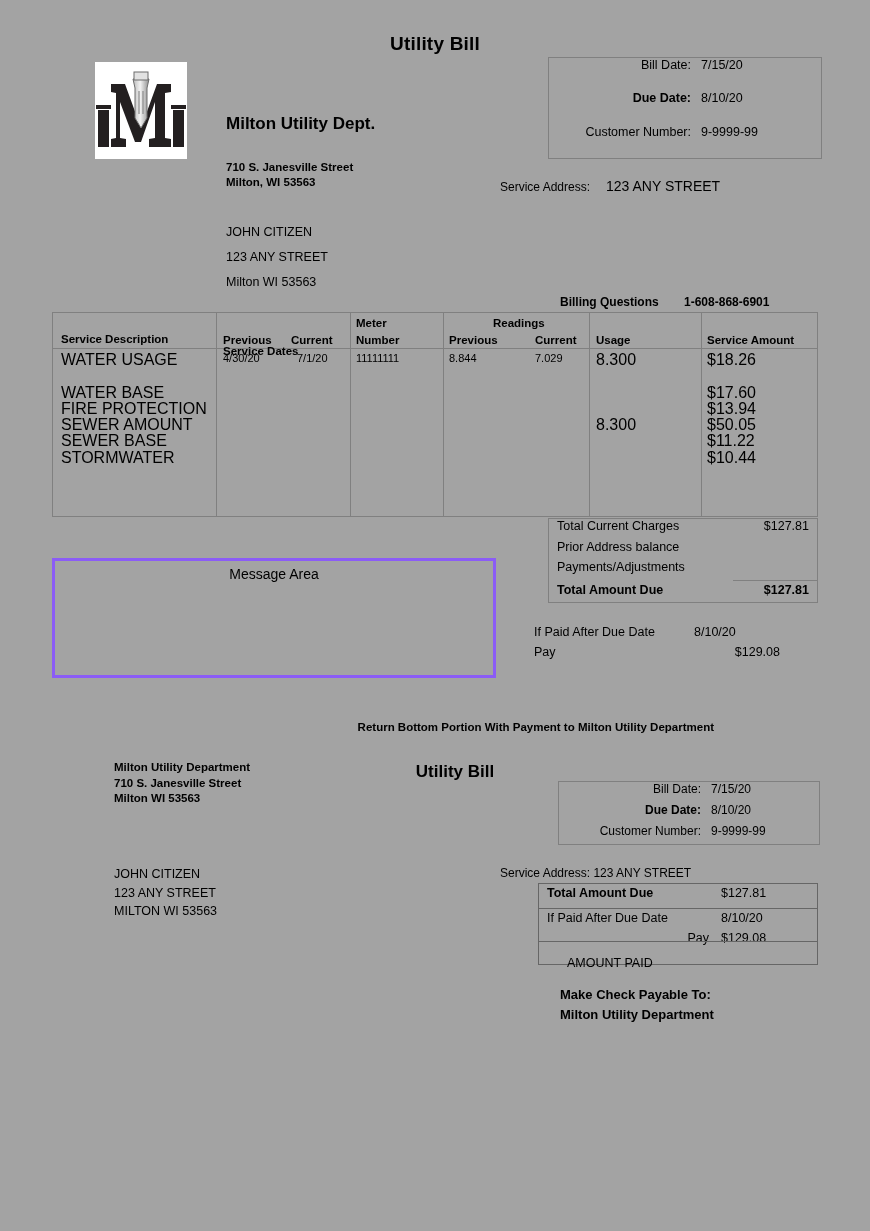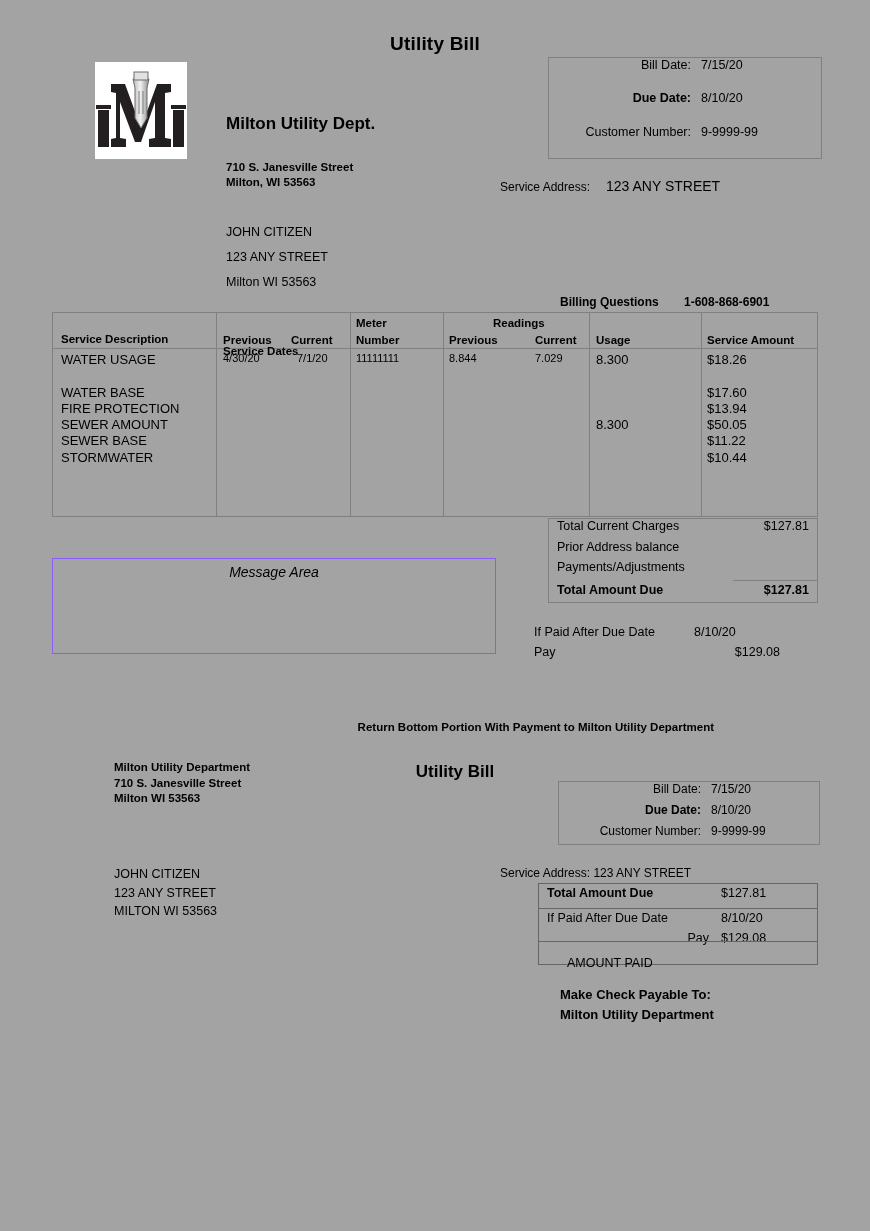--- a/index.html
+++ b/index.html
@@ -82,21 +82,21 @@
   #svc-table .vline {
     position: absolute; top: 0; bottom: 0;
     width: 1px; background: #808080;
   }
   #svc-table .hline {
     position: absolute; left: 0; right: 0; height: 1px;
     background: #808080;
   }
   .th { position: absolute; font-size: 11.5px; font-weight: bold; }
   .td { position: absolute; font-size: 11px; }
-  .tdline { line-height: 16.3px; font-size: 13px; }
+  .tdline { line-height: 16.3px; font-size: 16px; }
 
   
   #totals-box {
     left: 548px; top: 518px; width: 270px; height: 85px;
     border: 1px solid #808080; box-sizing: border-box;
   }
   #totals-box .row {
     display: flex; align-items: baseline;
     height: 20.5px; padding: 0 8px;
     box-sizing: border-box;
@@ -112,22 +112,22 @@
   #afterdue {
     left: 534px; top: 622px;
   }
   #afterdue .row { display: flex; font-size: 12.5px; line-height: 20px; }
   #afterdue .row .lbl { width: 160px; }
   #afterdue .row .val { width: 86px; }
   #afterdue .row .val.money { text-align: right; }
 
   
   #message-area {
-    left: 52px; top: 558px; width: 444px; height: 96px;
-    border: 1px solid #8b5cf6; box-sizing: border-box; font-style: italic;
+    left: 52px; top: 558px; width: 444px; height: 120px;
+    border: 3px solid #8b5cf6; box-sizing: border-box;
   }
   #message-area .hdr {
     text-align: center; font-size: 14px; margin-top: 5px;
   }
 
   
   #retain-line {
     left: 0; top: 701px; width: 870px; text-align: center;
     font-size: 11.5px; font-weight: bold;
   }

